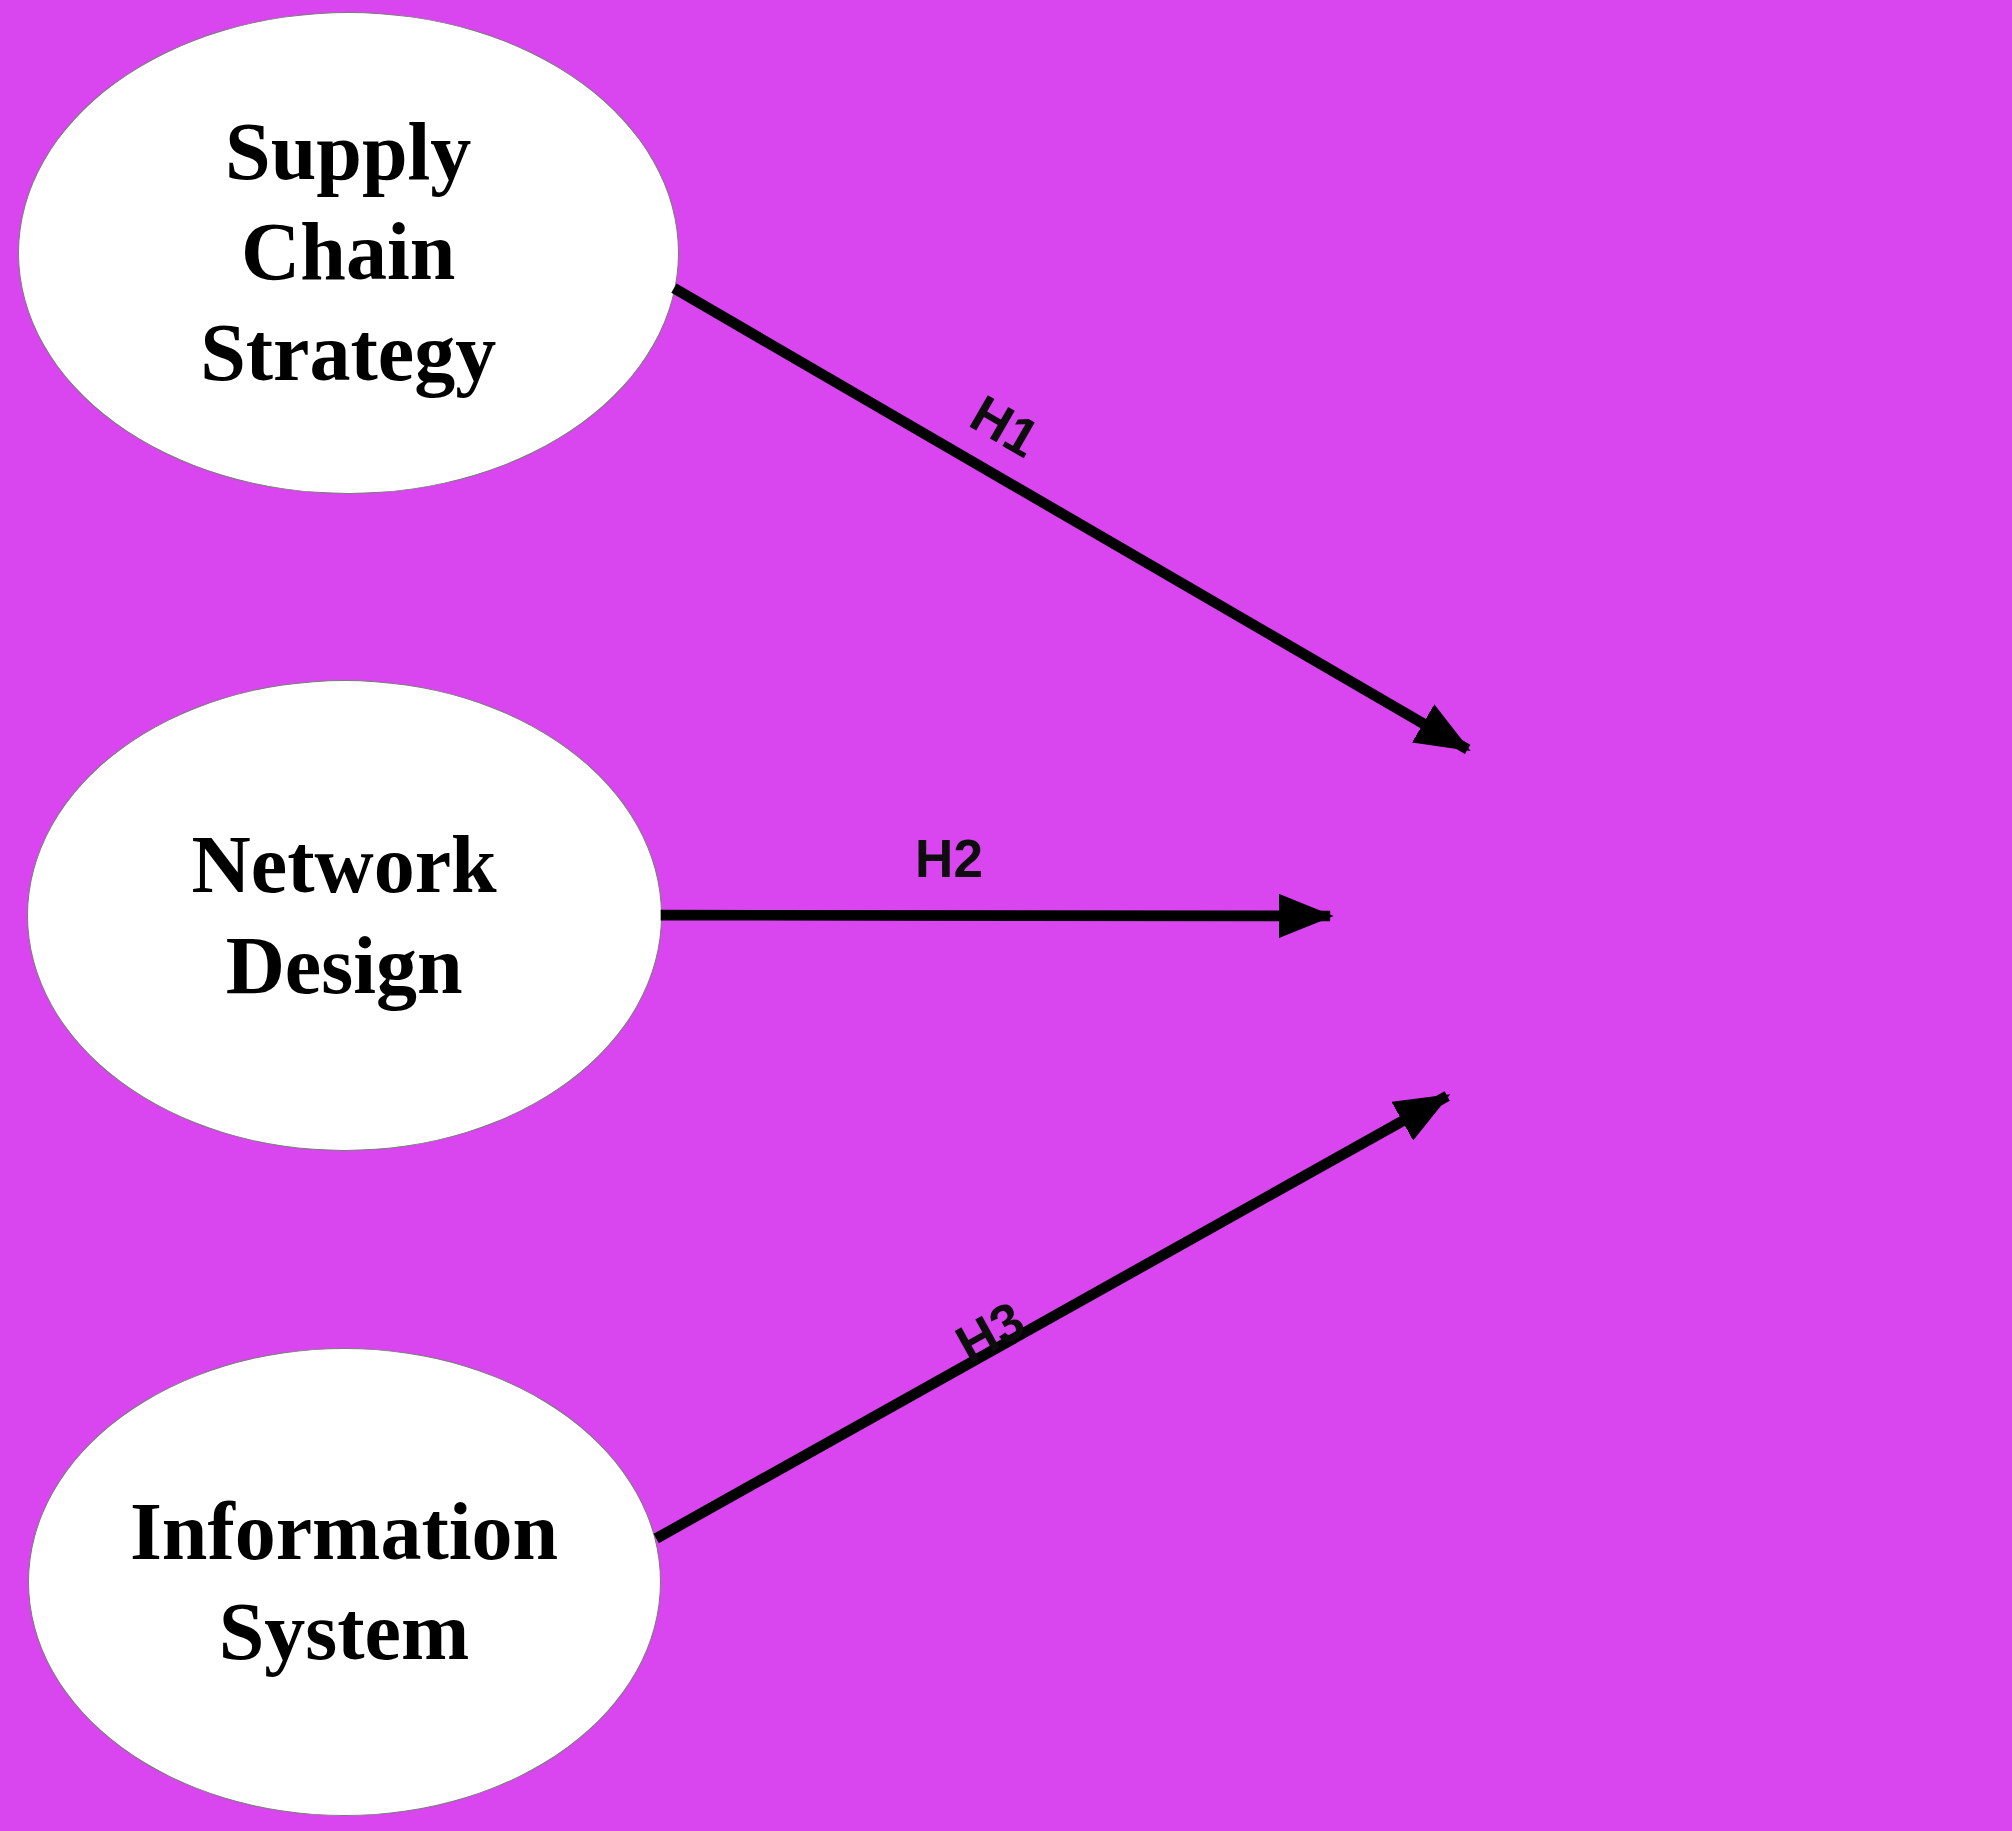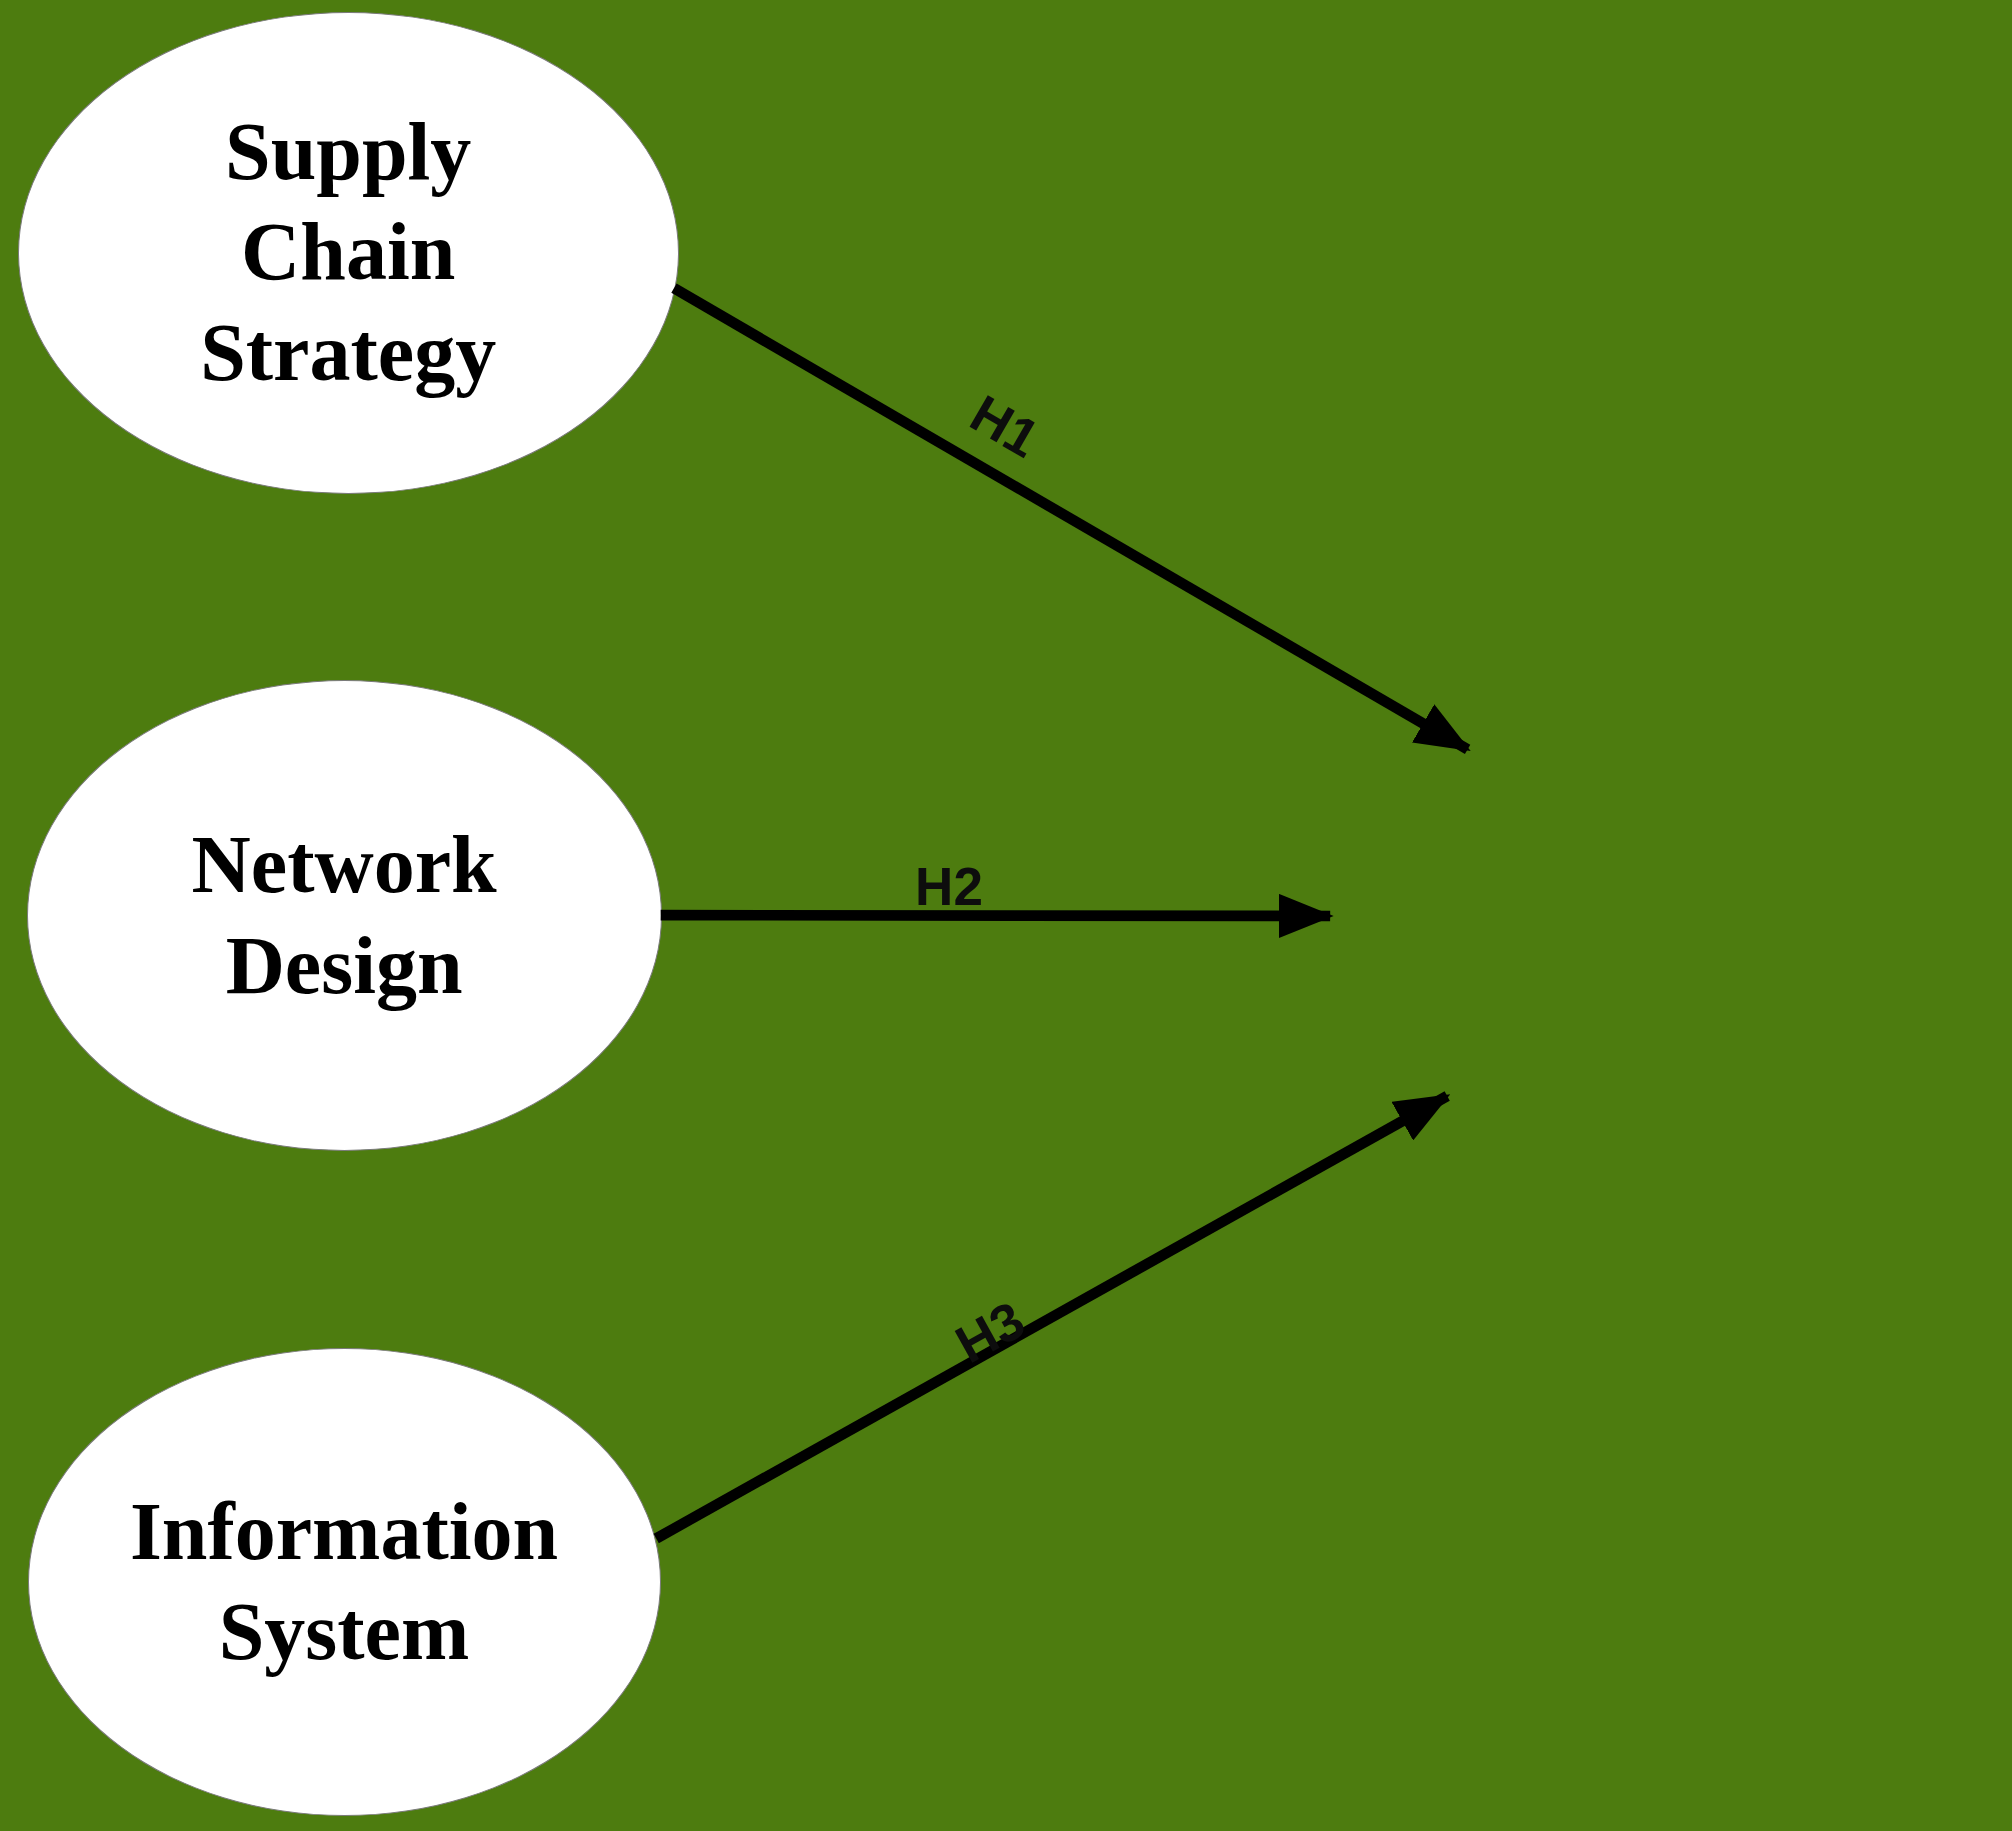--- a/index.html
+++ b/index.html
@@ -4,21 +4,21 @@
 <style>
   html, body {
     margin: 0;
     padding: 0;
     background: #ffffff;
   }
   .canvas {
     position: relative;
     width: 2013px;
     height: 1832px;
-    background: #4d7c0f;
+    background: #d946ef;
     overflow: hidden;
   }
   .node {
     position: absolute;
     box-sizing: border-box;
     border: 1.8px solid #7a7a7a;
     border-radius: 50%;
     background: #ffffff;
     display: flex;
     align-items: center;
@@ -53,21 +53,21 @@
     font-weight: 600;
     font-size: 53px;
     color: #0d0d0d;
     white-space: nowrap;
   }
   #edge-label-h1 {
     left: 1005px; top: 426px;
     transform: translate(-50%, -50%) rotate(30deg);
   }
   #edge-label-h2 {
-    left: 949px; top: 886px;
+    left: 949px; top: 858px;
     transform: translate(-50%, -50%);
   }
   #edge-label-h3 {
     left: 990px; top: 1332px;
     transform: translate(-50%, -50%) rotate(-29deg);
   }
 </style>
 </head>
 <body>
 

